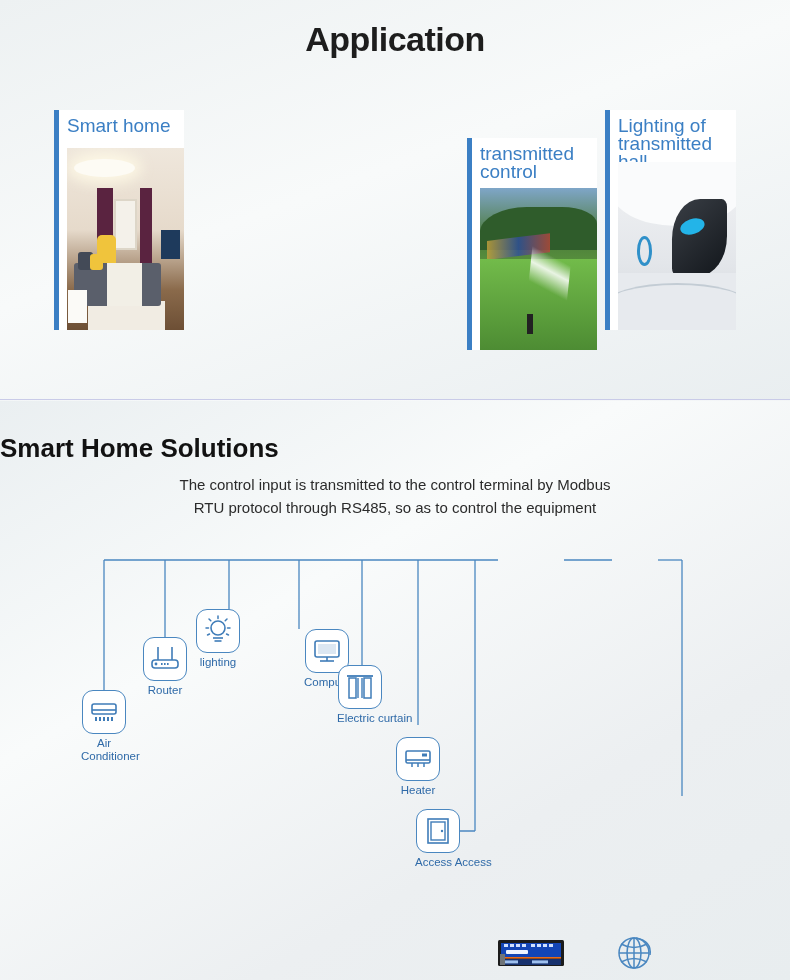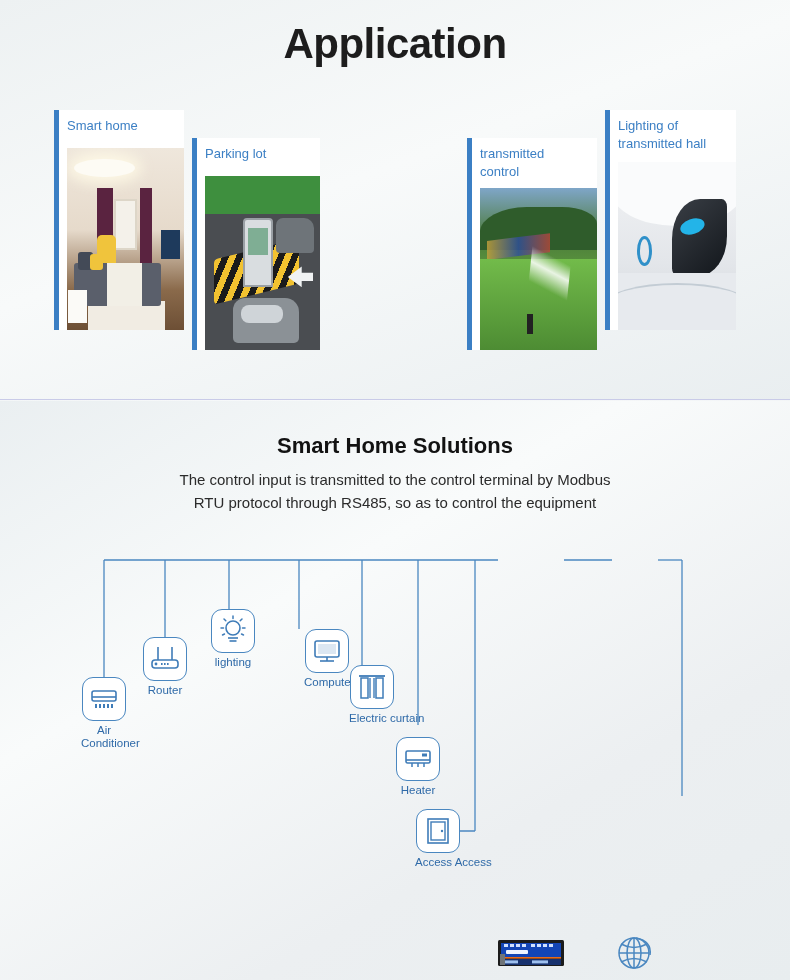--- a/index.html
+++ b/index.html
@@ -13,31 +13,31 @@
   }
 
   
   #app-section {
     position:absolute; left:0; top:0; width:790px; height:400px;
     background: linear-gradient(160deg,#edf1f2 0%,#f8fafa 45%,#e9eef0 100%);
     border-bottom:1.5px solid #c9cbe8;
   }
   #app-title {
     text-align:center;
-    font-size:42px;
+    font-size:34px;
     font-weight:bold;
     letter-spacing:-0.5px;
     color:#1d1d1d;
     padding-top:20px;
   }
 
   .app-card { position:absolute; background:#ffffff; border-left:5px solid #3b7fc4; }
   .app-card-label {
     color:#3b7fc4;
-    font-size:13px;
+    font-size:19px;
     line-height:18px;
     padding:7px 0 5px 8px;
     white-space:pre-line;
   }
   .app-card-photo { position:absolute; left:8px; right:0; bottom:0; overflow:hidden; }
 
   
   .ph { width:100%; height:100%; position:relative; }
 
   
@@ -91,21 +91,21 @@
   .ph-hall .dome { position:absolute; left:-6%; top:-4%; width:112%; height:42%; background:#fafbfc; border-radius:0 0 50% 50%; }
   .ph-hall .scul { position:absolute; left:46%; top:22%; width:46%; height:46%; background:linear-gradient(135deg,#3a3f46,#12161b); border-radius:52% 10% 52% 10%; }
   .ph-hall .scul:after { content:""; position:absolute; left:14%; top:26%; width:46%; height:20%; background:#23b4e8; border-radius:50%; transform:rotate(-18deg); }
   .ph-hall .ring { position:absolute; left:16%; top:44%; width:13%; height:18%; border:3px solid #2f90c9; border-radius:50%; }
   .ph-hall .floor { position:absolute; left:0; bottom:0; width:100%; height:34%; background:#e7eaee; }
   .ph-hall .floor:after { content:""; position:absolute; left:-10%; top:18%; width:120%; height:70%; border-top:2px solid #c3ccd4; border-radius:50%; }
 
   
   #sol-section { position:absolute; left:0; top:401px; width:790px; height:579px;
     background: linear-gradient(150deg,#eaeff1 0%,#f9fbfb 35%,#eceff1 70%,#e8edef 100%); }
-  #sol-title { text-align:center; font-size:22px; font-weight:bold; color:#121212; padding-top:32px; }
+  #sol-title { font-size:26px; font-weight:bold; color:#121212; padding-top:32px; }
   #sol-desc { text-align:center; font-size:15px; line-height:23px; color:#2b2b2b; padding-top:9px; }
 
   
   #diagram { position:absolute; left:0; top:0; width:790px; height:579px; pointer-events:none; }
 
   .node { position:absolute; width:46px; text-align:center; }
   .node .box {
     width:44px; height:44px; border:1.7px solid #4a87c0; border-radius:11px;
     background:#fff; margin:0 auto; position:relative;
   }
@@ -137,35 +137,20 @@
           <div class="rug"></div>
         <div class="bedbase"></div>
           <div class="sheet"></div>
           <div class="pil1"></div>
           <div class="pil2"></div>
         <div class="nstand"></div>
       </div>
     </div>
   </div>
 
-  <div class="app-card" style="left:192px; top:138px; width:128px; height:212px;">
-    <div class="app-card-label">Parking lot</div>
-    <div class="app-card-photo" style="top:38px;">
-      <div class="ph ph-park">
-        <div class="road"></div>
-          <div class="kerb"></div>
-        <div class="booth">
-            <i></i>
-          </div>
-        <div class="car1"></div>
-          <div class="arw"></div>
-          <div class="car2"></div>
-      </div>
-    </div>
-  </div>
 
 
   <div class="app-card" style="left:467px; top:138px; width:130px; height:212px;">
     <div class="app-card-label">transmitted
 control</div>
     <div class="app-card-photo" style="top:50px;">
       <div class="ph ph-irr">
         <div class="trees"></div>
           <div class="stripe"></div>
           <div class="lawn"></div>
@@ -211,21 +196,21 @@
       <line x1="475" y1="159" x2="475" y2="430"></line>
       <line x1="438" y1="430" x2="475" y2="430"></line>
 
       <line x1="564" y1="159" x2="612" y2="159"></line>
 
       <line x1="658" y1="159" x2="682" y2="159"></line>
       <line x1="682" y1="159" x2="682" y2="395"></line>
     </g>
   </svg>
 
-  <div class="node" style="left:81px; top:276px;">
+  <div class="node" style="left:81px; top:289px;">
     <div class="box">
       <svg width="42" height="42" viewBox="0 0 42 42">
         <rect x="9" y="13" width="24" height="10" rx="2" fill="none" stroke="#3f7cb8" stroke-width="1.6"></rect>
         <line x1="9" y1="19" x2="33" y2="19" stroke="#3f7cb8" stroke-width="1.6"></line>
         <g fill="#3f7cb8">
             <rect x="12" y="26" width="2" height="4"></rect>
             <rect x="16" y="26" width="2" height="4"></rect>
             <rect x="20" y="26" width="2" height="4"></rect>
             <rect x="24" y="26" width="2" height="4"></rect>
             <rect x="28" y="26" width="2" height="4"></rect>
@@ -246,21 +231,21 @@
         <g fill="#3f7cb8">
             <rect x="17" y="25" width="1.6" height="2"></rect>
             <rect x="20" y="25" width="1.6" height="2"></rect>
             <rect x="23" y="25" width="1.6" height="2"></rect>
           </g>
       </svg>
     </div>
     <div class="cap">Router</div>
   </div>
 
-  <div class="node" style="left:210px; top:208px;">
+  <div class="node" style="left:195px; top:208px;">
     <div class="box">
       <svg width="42" height="42" viewBox="0 0 42 42">
         <circle cx="21" cy="18" r="7" fill="none" stroke="#3f7cb8" stroke-width="1.6"></circle>
         <line x1="16" y1="28" x2="26" y2="28" stroke="#3f7cb8" stroke-width="1.6"></line>
         <line x1="17.5" y1="31" x2="24.5" y2="31" stroke="#3f7cb8" stroke-width="1.6"></line>
         <g stroke="#3f7cb8" stroke-width="1.5" stroke-linecap="round">
           <line x1="21" y1="6" x2="21" y2="8.5"></line>
             <line x1="9" y1="18" x2="11.5" y2="18"></line>
           <line x1="30.5" y1="18" x2="33" y2="18"></line>
             <line x1="12" y1="9" x2="13.8" y2="10.8"></line>
@@ -278,21 +263,21 @@
       <svg width="42" height="42" viewBox="0 0 42 42">
         <rect x="9" y="11" width="24" height="16" rx="2" fill="none" stroke="#3f7cb8" stroke-width="1.6"></rect>
         <rect x="12" y="14" width="18" height="10" fill="#3f7cb8" opacity=".18"></rect>
         <line x1="21" y1="27" x2="21" y2="31" stroke="#3f7cb8" stroke-width="1.6"></line>
         <line x1="14" y1="31" x2="28" y2="31" stroke="#3f7cb8" stroke-width="1.6"></line>
       </svg>
     </div>
     <div class="cap">Computer</div>
   </div>
 
-  <div class="node" style="left:349px; top:264px;">
+  <div class="node" style="left:337px; top:264px;">
     <div class="box">
       <svg width="42" height="42" viewBox="0 0 42 42">
         <line x1="8" y1="10" x2="34" y2="10" stroke="#3f7cb8" stroke-width="1.8"></line>
         <rect x="10" y="12" width="7" height="20" fill="none" stroke="#3f7cb8" stroke-width="1.5"></rect>
         <rect x="25" y="12" width="7" height="20" fill="none" stroke="#3f7cb8" stroke-width="1.5"></rect>
         <line x1="19" y1="12" x2="19" y2="32" stroke="#3f7cb8" stroke-width="1.4"></line>
         <line x1="23" y1="12" x2="23" y2="32" stroke="#3f7cb8" stroke-width="1.4"></line>
       </svg>
     </div>
     <div class="cap">Electric curtain</div>

